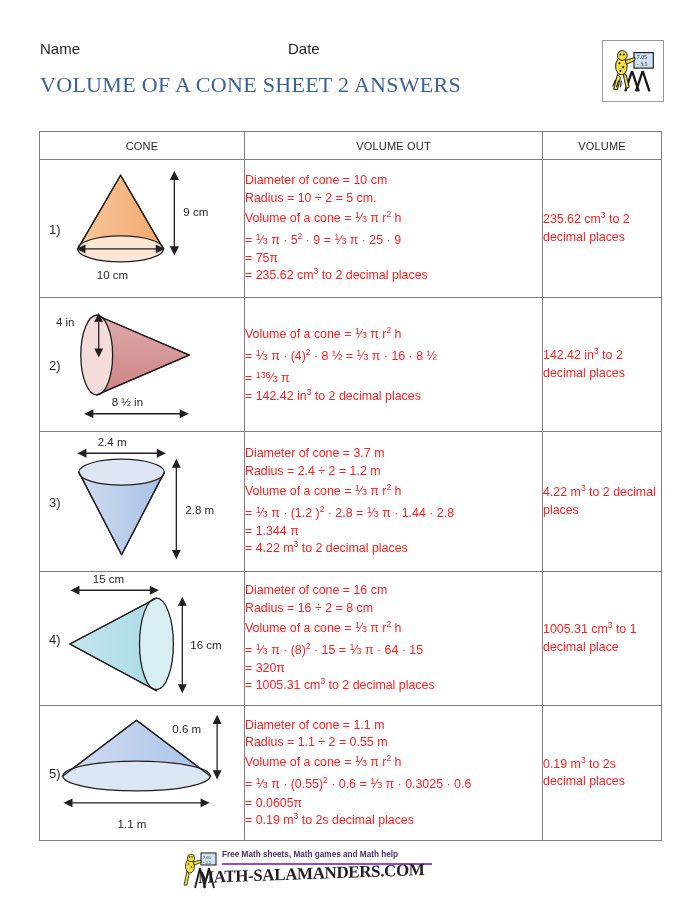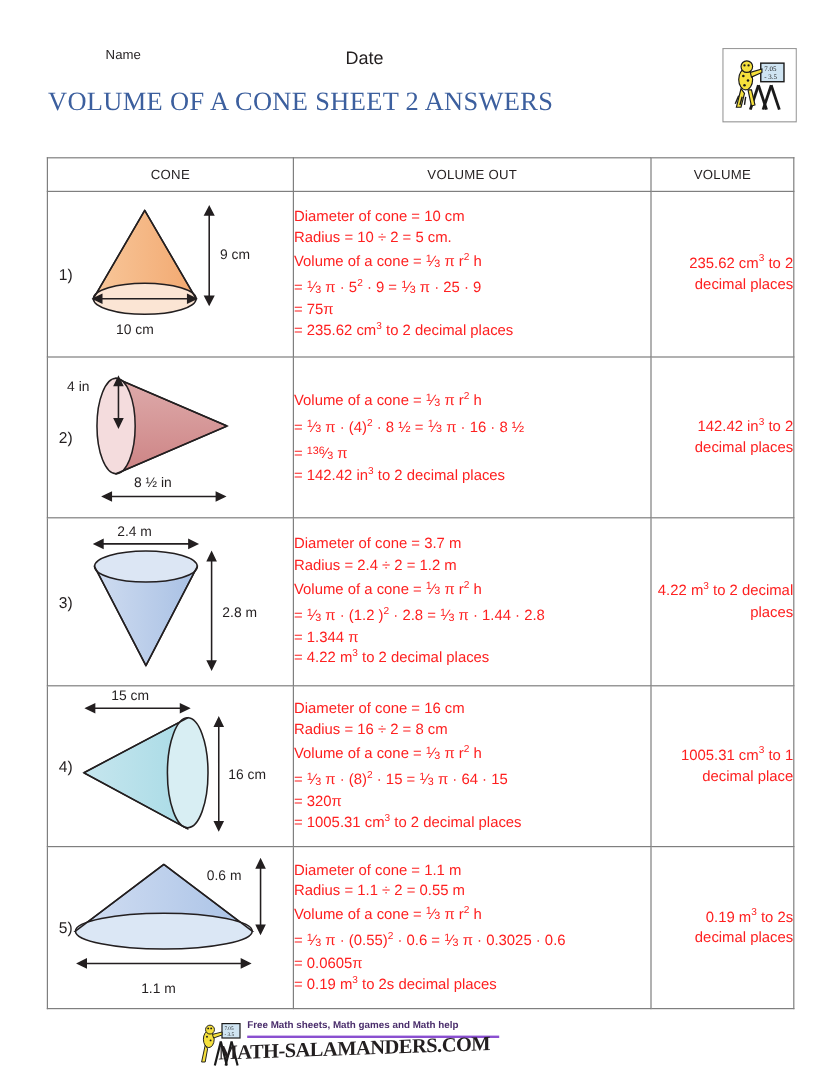--- a/index.html
+++ b/index.html
@@ -27,23 +27,22 @@
     position: absolute;
     left: 40px;
     top: 40px;
     width: 620px;
     height: 20px;
   }
   .topbar .name-label {
     position: absolute;
     left: 0;
     top: 0;
-    font-size: 11px;
+    font-size: 15px;
     color: #231f20;
-    margin-left: 48px;
   }
   .topbar .date-label {
     position: absolute;
     left: 248px;
     top: 0;
     font-size: 15px;
     color: #231f20;
   }
 
   
@@ -100,21 +99,21 @@
 
   td.cone-cell {
     position: relative;
     height: 134px;
   }
   td.work-cell {
     padding: 6px 0 6px 8px;
     vertical-align: middle;
   }
   td.vol-cell {
-    text-align: right;
+    text-align: left;
     vertical-align: middle;
     padding: 0 6px;
   }
 
   
   .work-line {
     color: #fe2020;
     font-size: 12.4px;
     line-height: 17.4px;
     white-space: nowrap;
@@ -151,21 +150,21 @@
   .fig svg { display: block; width: 100%; height: 100%; }
   .dim-label {
     font-family: "Liberation Sans", sans-serif;
     font-size: 11.6px;
     fill: #231f20;
   }
 
   
   .footer {
     position: absolute;
-    left: 0;
+    left: 16px;
     top: 848px;
     width: 580px;
     height: 50px;
   }
   .footer-inner {
     position: relative;
     width: 256px;
     margin: 0 auto;
     height: 50px;
   }

